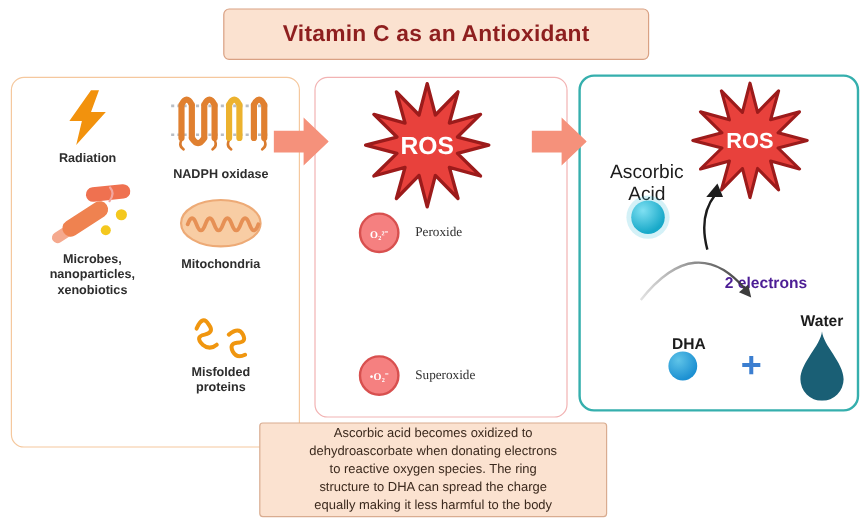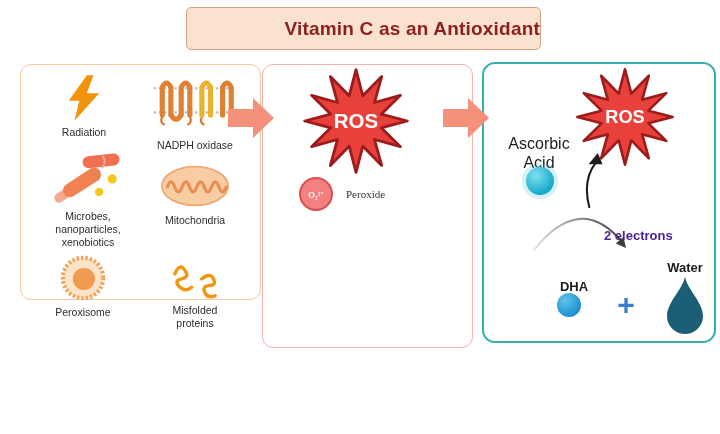--- a/index.html
+++ b/index.html
@@ -2,26 +2,26 @@
 <html><head>
 <meta charset="utf-8">
 <style>
   * { box-sizing: border-box; margin: 0; padding: 0; }
   body { background:#fff; font-family:"Liberation Sans", sans-serif; }
   #stage { position:relative; width:720px; height:434px; background:#fff; overflow:hidden; }
 
   
   .title-box { position:absolute; left:186px; top:7px; width:355px; height:43px;
     background:#fbe2d0; border:1.5px solid #d9a183; border-radius:5px;
-    display:flex; align-items:center; justify-content:flex-end; }
+    display:flex; align-items:center; justify-content:center; }
   .title-box h1 { font-size:19px; font-weight:bold; color:#8e1f1f; letter-spacing:.2px; }
 
   
   .panel { position:absolute; background:#fff; border-radius:11px; }
-  .panel-sources { left:20px;  top:64px; width:241px; height:236px; border:1.5px solid #f5c89e; }
+  .panel-sources { left:9px;  top:64px; width:241px; height:309px; border:1.5px solid #f5c89e;font-weight:bold; }
   .panel-ros     { left:262px; top:64px; width:211px; height:284px; border:1.5px solid #f2b3b3; }
   .panel-vitc    { left:482px; top:62px; width:234px; height:281px; border:2px solid #35afad; border-radius:13px; }
 
   
   .cell { position:absolute; display:flex; flex-direction:column; align-items:center; gap:5px; }
   .cell .lbl { font-size:10.5px; color:#2d2d2d; text-align:center; line-height:1.25; }
   .multiline { white-space:pre-line; }
 
   
   .block-arrow { position:absolute; width:46px; height:44px; z-index:6; }
@@ -102,27 +102,20 @@
           <rect x="14" y="30" width="46" height="15" rx="7.5" fill="#ef8250"></rect>
         </g>
         <circle cx="68" cy="30" r="5" fill="#f4c81e"></circle>
         <circle cx="54" cy="44" r="4.5" fill="#f4c81e"></circle>
       </svg>
       <div class="lbl multiline">Microbes,
 nanoparticles,
 xenobiotics</div>
     </div>
 
-    <div class="cell" style="left:16px; top:190px; width:92px;">
-      <svg width="46" height="46" viewBox="0 0 50 50">
-        <circle cx="25" cy="25" r="22" fill="#fbe3c8" stroke="#f0a258" stroke-width="4.5" stroke-dasharray="2.6,2.2"></circle>
-        <circle cx="26" cy="26" r="12" fill="#f09b50"></circle>
-      </svg>
-      <div class="lbl">Peroxisome</div>
-    </div>
 
     <div class="cell" style="left:128px; top:192px; width:92px;">
       <svg width="58" height="42" viewBox="0 0 64 50">
         <path d="M8,20 q6,-14 12,-4 q6,8 -4,10 q-10,2 -2,10 q7,6 14,0" stroke="#f0960f" stroke-width="4" fill="none" stroke-linecap="round"></path>
         <path d="M40,26 q10,-8 14,0 q4,8 -6,8 q-8,1 -4,9 q4,7 12,3" stroke="#f0960f" stroke-width="4" fill="none" stroke-linecap="round"></path>
       </svg>
       <div class="lbl multiline">Misfolded
 proteins</div>
     </div>
   </div>
@@ -135,20 +128,26 @@
     <svg style="position:absolute; left:37px; top:0px;" width="112" height="112" viewBox="0 0 120 120">
       <polygon points="60,5 67.3,33 87.5,12.4 79.8,40.2 107.6,32.5 87,52.7 115,60 87,67.3 107.6,87.5 79.8,79.8 87.5,107.6 67.3,87 60,115 52.7,87 32.5,107.6 40.2,79.8 12.4,87.5 33,67.3 5,60 33,52.7 12.4,32.5 40.2,40.2 32.5,12.4 52.7,33" fill="#e8413c" stroke="#9c1b1b" stroke-width="3" stroke-linejoin="round"></polygon>
       <text class="star-text" x="60" y="68" font-size="22" text-anchor="middle">ROS</text>
     </svg>
 
     <div class="species-row" style="top:112px;">
       <div class="badge">
         <span>O₂²⁻</span>
       </div>
       <span class="species-name">Peroxide</span>
+    </div>
+    <div class="species-row" style="top:231px;">
+      <div class="badge">
+        <span>•O₂⁻</span>
+      </div>
+      <span class="species-name">Superoxide</span>
     </div>
   </div>
 
   <svg class="block-arrow" style="left:443px; top:96px;" viewBox="0 0 46 44">
     <polygon points="0,13 25,13 25,2 46,22 25,42 25,31 0,31" fill="#f5917b"></polygon>
   </svg>
 
   <div class="panel panel-vitc">
 
     <div class="small-label multiline" style="left:14px; top:70px; width:82px;">Ascorbic
@@ -181,14 +180,21 @@
     <div class="sphere sphere-dha"></div>
 
     <div class="plus-sign">+</div>
 
     <div class="bold-label" style="left:172px; top:196px; width:58px;">Water</div>
     <svg style="position:absolute; left:181px; top:212px;" width="40" height="58" viewBox="0 0 40 58">
       <path d="M20,0 C21,12 38,26 38,40 a18,18 0 0 1 -36,0 C2,26 19,12 20,0 Z" fill="#1a5f75"></path>
     </svg>
   </div>
 
+  <div class="caption-box">
+    <p class="multiline">Ascorbic acid becomes oxidized to
+dehydroascorbate when donating electrons
+to reactive oxygen species. The ring
+structure to DHA can spread the charge
+equally making it less harmful to the body</p>
+  </div>
 
 </div>
 
 </body></html>

